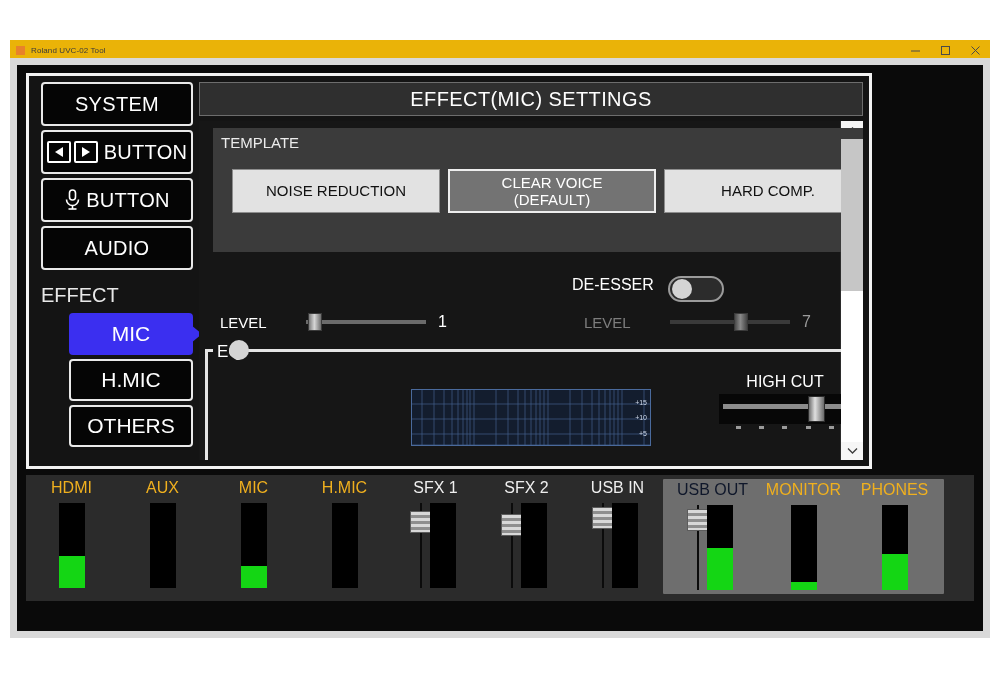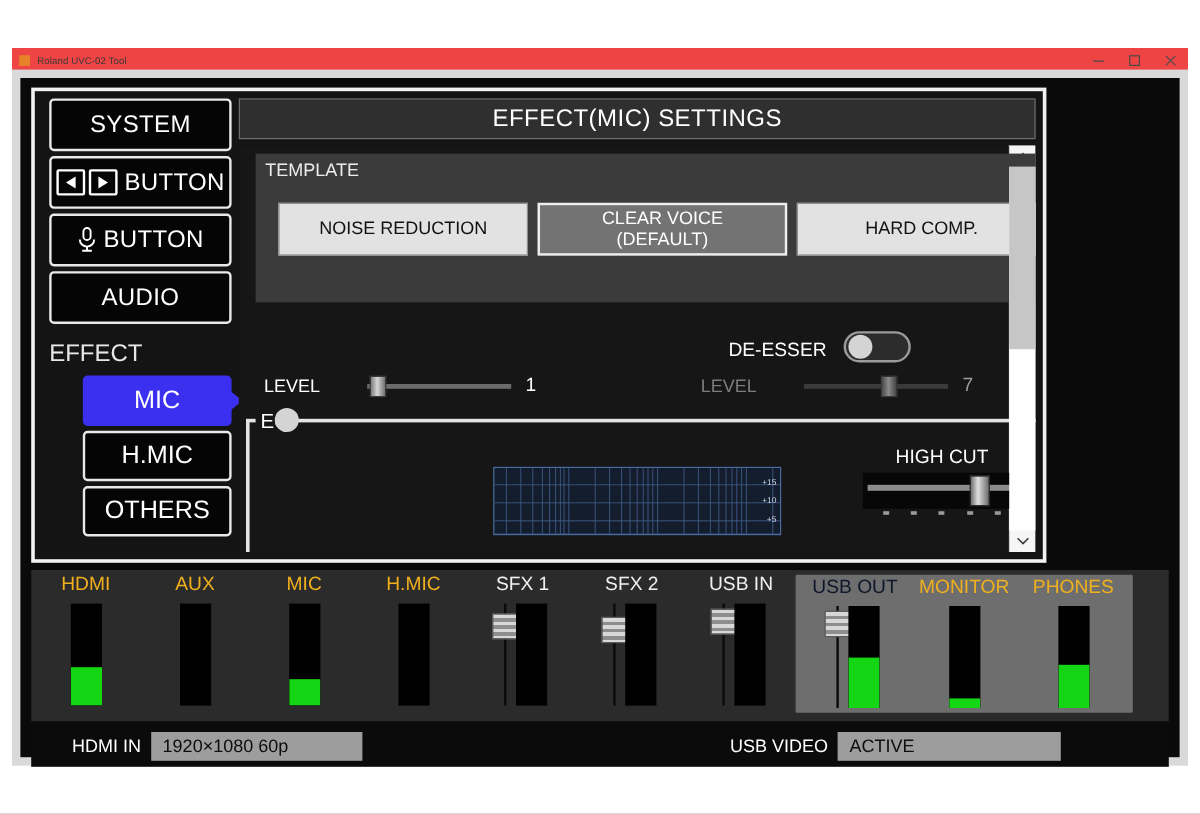--- a/index.html
+++ b/index.html
@@ -2,21 +2,21 @@
 <html><head>
 <meta charset="utf-8">
 <style>
   html,body{margin:0;padding:0;background:#ffffff;}
   body{width:1000px;height:678px;overflow:hidden;
        font-family:"Liberation Sans", sans-serif;}
 
   
   #app-window{position:absolute;left:10px;top:40px;width:980px;height:598px;
               background:#f1f1f1;display:flex;flex-direction:column;}
-  #titlebar{height:20px;background:#ef4444;display:flex;align-items:center;
+  #titlebar{height:20px;background:#eab308;display:flex;align-items:center;
             padding-left:6px;flex:0 0 auto;}
   #app-icon{width:9px;height:9px;background:#e8822a;margin-right:6px;flex:0 0 auto;}
   #app-title{font-size:8px;color:#3a3a3a;letter-spacing:.1px;white-space:nowrap;}
   #win-ctrls{margin-left:auto;display:flex;height:20px;}
   .win-btn{width:30px;height:20px;display:flex;align-items:center;justify-content:center;
            font-size:9px;color:#4a4a4a;line-height:1;}
   .win-btn svg{display:block;}
 
   
   #device{position:absolute;left:10px;top:58px;width:980px;height:580px;
@@ -79,21 +79,21 @@
   
   .tgl{width:56px;height:26px;border-radius:13px;background:#3b2ff0;position:relative;
        box-sizing:border-box;}
   .tgl.off{background:#2c2c2c;border:2px solid #9b9b9b;}
   .tgl .knob{position:absolute;top:3px;right:3px;width:20px;height:20px;border-radius:50%;
              background:#d4d4d4;}
   .tgl.off .knob{left:2px;right:auto;top:1px;}
 
   #ns-row{position:absolute;left:21px;top:155px;display:flex;align-items:center;gap:14px;}
   #ns-row .lbl{color:#ffffff;font-size:16px;}
-  #de-row{position:absolute;left:408px;top:155px;display:flex;align-items:flex-end;gap:14px;}
+  #de-row{position:absolute;left:373px;top:155px;display:flex;align-items:flex-start;gap:14px;}
   #de-row .lbl{color:#ffffff;font-size:16px;}
 
   
   .lvl{position:absolute;display:flex;align-items:center;gap:12px;}
   .lvl .cap{font-size:15px;color:#ffffff;width:74px;}
   .lvl.dim .cap{color:#7d7d7d;}
   .sld{position:relative;width:120px;height:18px;}
   .sld .track{position:absolute;left:0;right:0;top:7px;height:4px;background:#6b6b6b;}
   .lvl.dim .sld .track{background:#3a3a3a;}
   .sld .thumb{position:absolute;top:0;width:14px;height:18px;
@@ -474,23 +474,15 @@
             <div class="name" style="color: rgb(240, 176, 30); text-align: center;">PHONES</div>
             <div class="meterbox">
               <div class="meter">
                 <div class="fill" style="height: 42%; background: rgb(20, 214, 20);"></div>
               </div>
             </div>
           </div>
         </div>
   </div>
 
-  <div id="status">
-    <span class="slabel">HDMI IN</span>
-    <span class="sfield" id="hdmi-field">1920×1080 60p</span>
-    <span class="spacer"></span>
-    <span class="slabel">USB VIDEO</span>
-    <span class="sfield" id="usb-field">ACTIVE</span>
-    <span style="width:90px"></span>
-  </div>
 
  </div>
 </div>
 
 </body></html>

